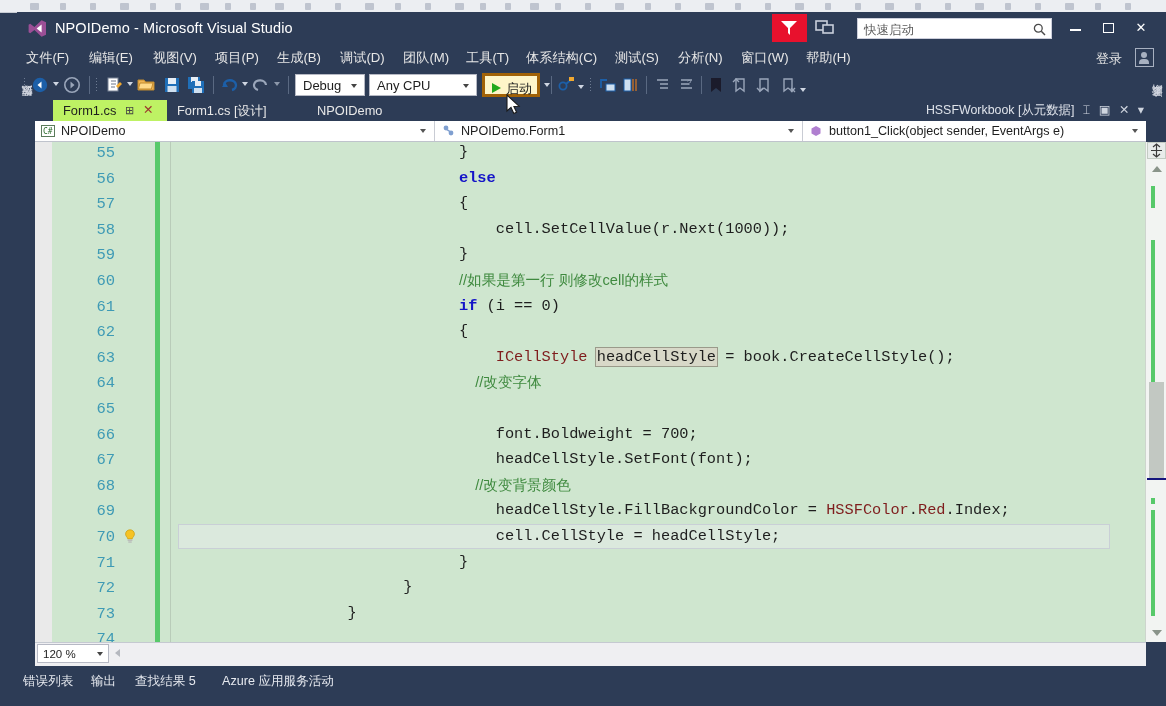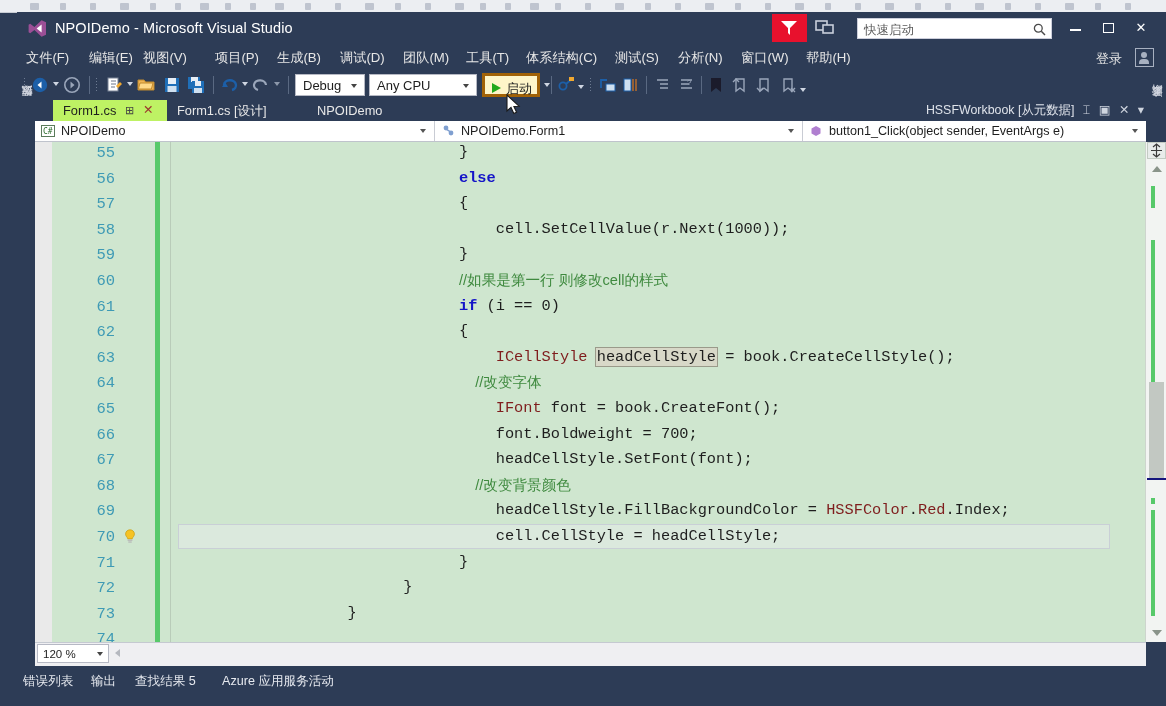--- a/index.html
+++ b/index.html
@@ -329,21 +329,21 @@
         <span class="menu-item" style="left: 785px;">帮助(H)</span>
         <span class="menu-item" style="left: 720px;">窗口(W)</span>
         <span class="menu-item" style="left: 657px;">分析(N)</span>
         <span class="menu-item" style="left: 594px;">测试(S)</span>
         <span class="menu-item" style="left: 505px;">体系结构(C)</span>
         <span class="menu-item" style="left: 445px;">工具(T)</span>
         <span class="menu-item" style="left: 382px;">团队(M)</span>
         <span class="menu-item" style="left: 319px;">调试(D)</span>
         <span class="menu-item" style="left: 256px;">生成(B)</span>
         <span class="menu-item" style="left: 194px;">项目(P)</span>
-        <span class="menu-item" style="left: 122px;">视图(V)</span>
+        <span class="menu-item" style="left: 132px;">视图(V)</span>
         <span class="menu-item" style="left: 68px;">编辑(E)</span>
         <span class="menu-item" style="left: 5px;">文件(F)</span>
       <span class="signin">登录</span>
       <span class="acct-icon">
           <i class="hd"></i>
           <i class="bd"></i>
         </span>
     </div>
 
     <div class="toolbar">
@@ -610,21 +610,20 @@
             <div class="codeline" style="top: 202.8px;">
               <span class="ln">63</span>
               <span class="code" style="left: 424px;"><span>    </span><span class="typ">ICellStyle</span><span> </span><span class="hl-box">headCellStyle</span><span> = book.CreateCellStyle();</span></span>
             </div>
             <div class="codeline" style="top: 228.4px;">
               <span class="ln">64</span>
               <span class="code" style="left: 424px;"><span class="cmt">    //改变字体</span></span>
             </div>
             <div class="codeline" style="top: 254px;">
               <span class="ln">65</span>
-              <span class="code" style="left: 424px;"><span>    </span><span class="typ">IFont</span><span> font = book.CreateFont();</span></span>
             </div>
             <div class="codeline" style="top: 279.6px;">
               <span class="ln">66</span>
               <span class="code" style="left: 424px;"><span>    font.Boldweight = 700;</span></span>
             </div>
             <div class="codeline" style="top: 305.2px;">
               <span class="ln">67</span>
               <span class="code" style="left: 424px;"><span>    headCellStyle.SetFont(font);</span></span>
             </div>
             <div class="codeline" style="top: 330.8px;">

